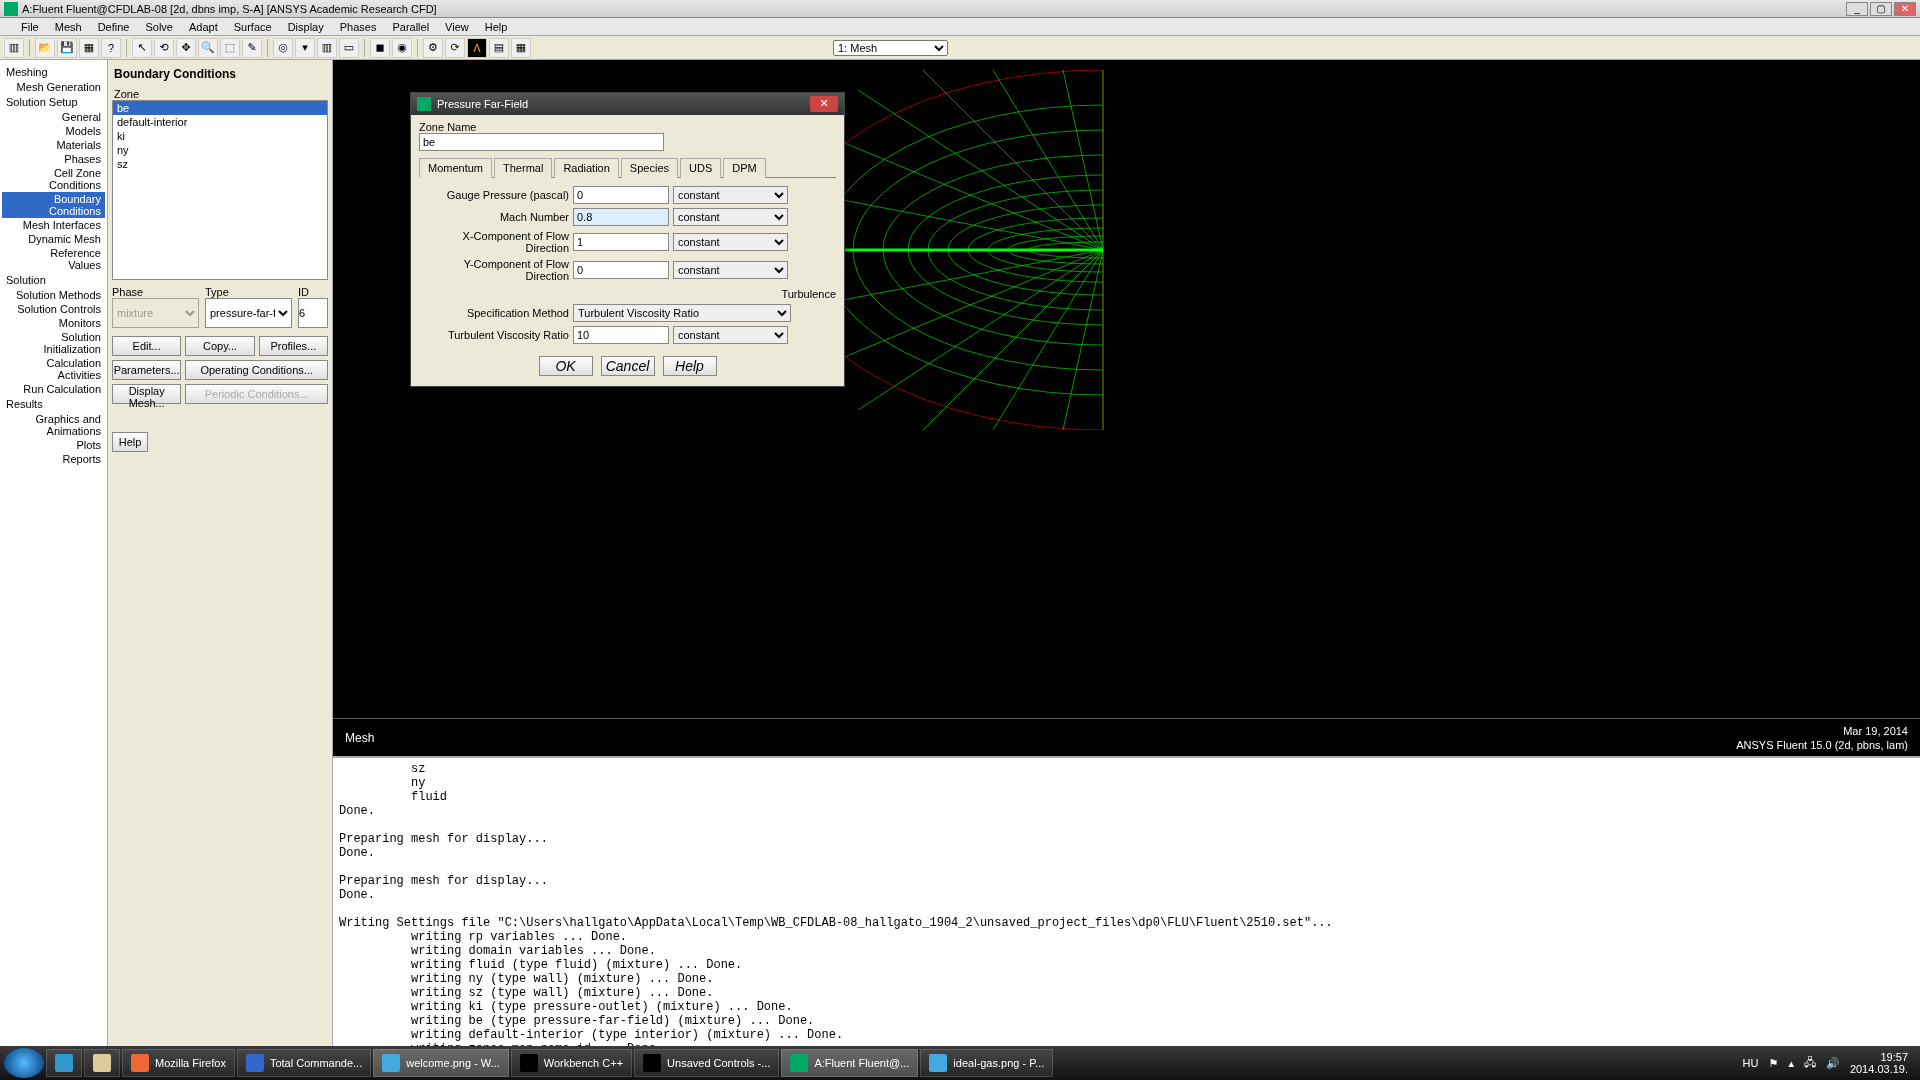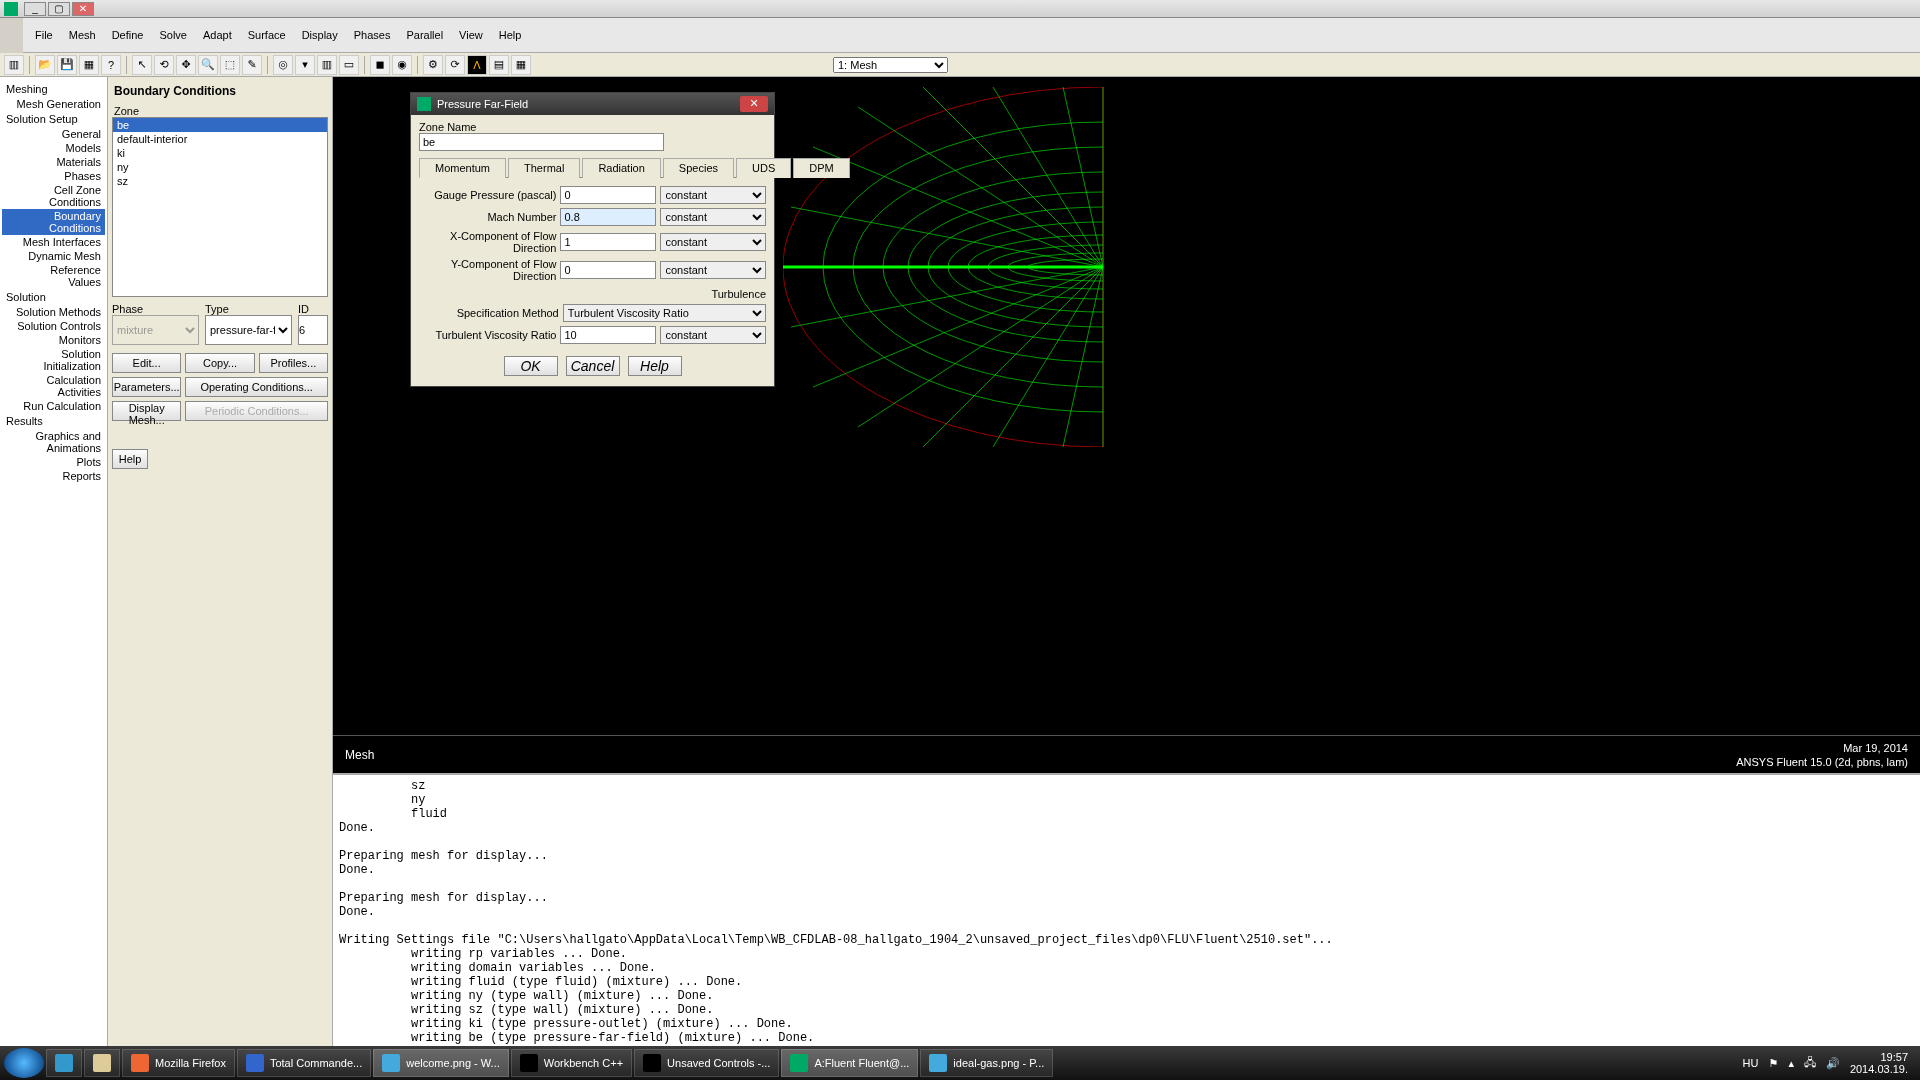--- a/index.html
+++ b/index.html
@@ -6,21 +6,21 @@
 body { background: #d4d0c8; overflow: hidden; width: 1920px; height: 1080px; position: relative; }
 
 
 .titlebar { height: 18px; background: linear-gradient(#e8e8e8,#d0d0d0); display: flex; align-items: center; padding: 0 4px; border-bottom: 1px solid #888; }
 .titlebar .icon { width: 14px; height: 14px; background: #0a6; margin-right: 4px; }
 .titlebar .title { flex: 1; font-size: 11px; }
 .titlebar .wbtn { width: 22px; height: 14px; background: #ddd; border: 1px solid #888; margin-left: 2px; text-align: center; line-height: 12px; font-size: 10px; cursor: pointer; }
 .titlebar .close { background: #d66; color: #fff; }
 
 
-.menubar { height: 35px; background: #e8e8e8; display: flex; align-items: center; padding: 0 4px; border-bottom: 1px solid #aaa; margin-left: 23px; }
+.menubar { height: 18px; background: #e8e8e8; display: flex; align-items: center; padding: 0 13px; border-bottom: 1px solid #aaa; }
 .menubar span { padding: 0 8px; cursor: pointer; }
 
 
 .toolbar { height: 24px; background: #ece9d8; display: flex; align-items: center; padding: 0 4px; border-bottom: 1px solid #aaa; gap: 2px; }
 .tbtn { width: 20px; height: 20px; border: 1px solid #ccc; background: #f0f0f0; display: flex; align-items: center; justify-content: center; cursor: pointer; }
 .tsep { width: 1px; height: 18px; background: #aaa; margin: 0 3px; }
 .meshsel { margin-left: 300px; }
 .meshsel select { width: 115px; font-size: 11px; }
 
 
@@ -52,31 +52,31 @@
 .viewport { flex: 1; display: flex; flex-direction: column; background: #000; }
 .gfx { flex: 1; position: relative; overflow: hidden; }
 .gfx svg { position: absolute; top: 10px; left: 450px; }
 .gfx-status { height: 38px; background: #000; border-top: 1px solid #555; color: #fff; display: flex; align-items: center; padding: 0 12px; }
 .gfx-status .left { flex: 1; font-size: 12px; }
 .gfx-status .right { text-align: right; font-size: 12px; line-height: 14px; }
 
 .console { height: 290px; background: #fff; border-top: 2px solid #aaa; overflow: auto; padding: 4px 6px; font-family: "Courier New", monospace; font-size: 12px; white-space: pre; }
 
 
-.dialog { position: absolute; left: 410px; top: 92px; width: 365px; background: #ece9d8; border: 1px solid #444; box-shadow: 2px 2px 6px rgba(0,0,0,.5); }
+.dialog { position: absolute; left: 410px; top: 92px; width: 435px; background: #ece9d8; border: 1px solid #444; box-shadow: 2px 2px 6px rgba(0,0,0,.5); }
 .dialog .dlg-title { height: 22px; background: linear-gradient(#555,#333); color: #fff; display: flex; align-items: center; padding: 0 6px; }
 .dialog .dlg-title .dicon { width: 14px; height: 14px; background: #0a6; margin-right: 6px; }
 .dialog .dlg-title .dclose { margin-left: auto; width: 28px; height: 16px; background: #c44; color: #fff; text-align: center; line-height: 14px; border-radius: 2px; cursor: pointer; }
 .dialog .dlg-body { padding: 6px 8px 10px; }
 .dialog .fld { margin-bottom: 4px; }
 .dialog label { font-size: 11px; }
 .dialog input[type=text] { border: 1px solid #888; background: #fff; font-size: 11px; height: 18px; padding: 0 3px; }
 .dialog .zname input { width: 245px; }
 .dialog .tabs { display: flex; border-bottom: 1px solid #888; margin: 6px 0 8px; }
-.dialog .tab { padding: 3px 15px; background: #ece9d8; border: 1px solid #aaa; border-bottom: none; margin-right: 2px; position: relative; top: 1px; cursor: pointer; font-size: 11px; }
+.dialog .tab { padding: 3px 8px; background: #ece9d8; border: 1px solid #aaa; border-bottom: none; margin-right: 2px; position: relative; top: 1px; cursor: pointer; font-size: 11px; }
 .dialog .tab.active { background: #ece9d8; border-bottom: 1px solid #ece9d8; font-weight: normal; }
 .dialog .row { display: flex; align-items: center; gap: 4px; margin-bottom: 4px; }
 .dialog .row .rlbl { width: 150px; text-align: right; font-size: 11px; }
 .dialog .row input { width: 96px; }
 .dialog .row input.hl { background: #dceeff; }
 .dialog .row select { width: 115px; font-size: 11px; height: 18px; border: 1px solid #888; }
 .dialog .row select.wide { width: 218px; }
 .dialog .turb-hdr { font-size: 11px; margin: 6px 0 4px; text-align: right; }
 .dialog .dlg-btns { display: flex; justify-content: center; gap: 8px; margin-top: 12px; }
 .dialog .dlg-btns button { width: 54px; height: 20px; font-size: 14px; border: 1px solid #888; background: linear-gradient(#fdfdfd,#e0e0e0); cursor: pointer; font-style: italic; }
@@ -88,20 +88,21 @@
 .taskbar .tbitem.active { background: rgba(255,255,255,.25); align-items: center; }
 .taskbar .tbi { width: 18px; height: 18px; background: #888; border-radius: 2px; }
 .taskbar .tray { margin-left: auto; display: flex; align-items: center; gap: 10px; padding: 0 8px; }
 .taskbar .clock { text-align: right; font-size: 11px; line-height: 12px; }
 </style>
 </head>
 <body>
 
 <div class="titlebar">
   <div class="icon"></div>
+  <div class="title">A:Fluent Fluent@CFDLAB-08  [2d, dbns imp, S-A] [ANSYS Academic Research CFD]</div>
   <div class="wbtn">_</div>
   <div class="wbtn">▢</div>
   <div class="wbtn close">✕</div>
 </div>
 
 <div class="menubar">
   <span>File</span>
   <span>Mesh</span>
   <span>Define</span>
   <span>Solve</span>

